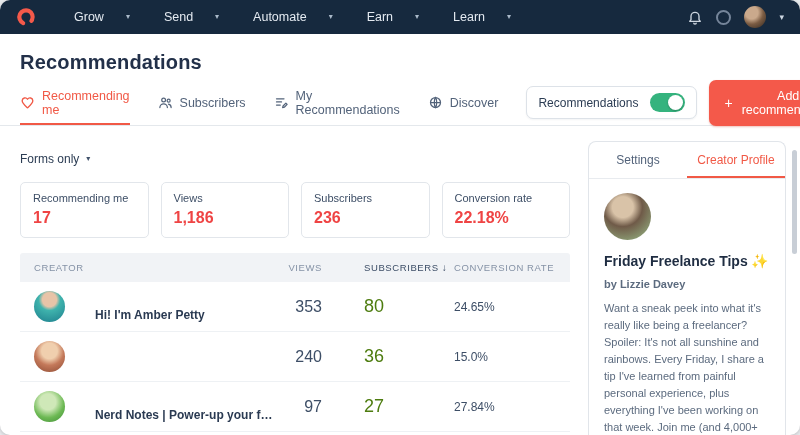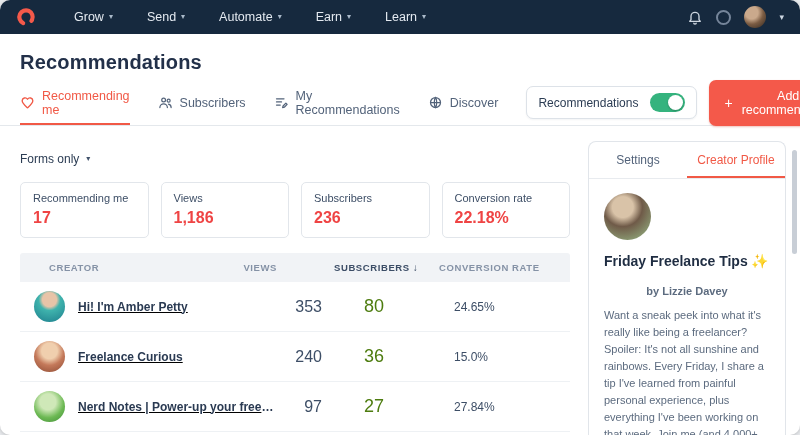--- a/index.html
+++ b/index.html
@@ -5,21 +5,21 @@
   * { margin:0; padding:0; box-sizing:border-box; }
   html,body { background:#e9ebee; }
   body { font-family:"Liberation Sans", sans-serif; }
   .app { width:800px; height:435px; background:#fff; overflow:hidden; position:relative;
          border-radius:10px; box-shadow:0 1px 4px rgba(0,0,0,.2); }
 
   
   .topnav { height:34px; background:#16293e; display:flex; align-items:center; padding:0 16px; }
   .logo { width:20px; height:20px; display:flex; align-items:center; cursor:pointer; }
   .nav-menu { display:flex; gap:34px; margin-left:38px; }
-  .nav-item { display:flex; align-items:center; gap:5px; color:#e4eaf1; font-size:12.5px; cursor:pointer; }
+  .nav-item { display:flex; align-items:center; gap:22px; color:#e4eaf1; font-size:12.5px; cursor:pointer; }
   .chev { font-size:8px; color:#aab9c9; line-height:1; }
   .nav-right { margin-left:auto; display:flex; align-items:center; gap:13px; }
   .help-ring { width:15px; height:15px; border-radius:50%; border:2.5px solid #75859a; cursor:pointer; }
   .nav-avatar { width:22px; height:22px; border-radius:50%; cursor:pointer;
     background: radial-gradient(circle at 35% 30%, #caa98c 0 30%, #7b5c43 55%, #2e2620 100%); }
   .nav-caret { color:#cdd7e2; font-size:9px; cursor:pointer; }
 
   
   .page-title { padding:17px 20px 6px; font-size:20px; font-weight:700; color:#223049; letter-spacing:.2px; }
 
@@ -50,52 +50,52 @@
             color:#2b3c53; cursor:pointer; }
   .filter .chev { color:#41526b; font-size:8px; }
 
   .stats { margin-top:15px; display:flex; gap:12px; }
   .stat { flex:1; border:1px solid #e2e6eb; border-radius:5px; background:#fff; padding:9px 12px 10px; }
   .stat-lbl { font-size:11px; color:#3d4e66; }
   .stat-val { font-size:16px; font-weight:700; color:#ef4444; margin-top:5px; }
 
   
   .table { margin-top:15px; }
-  .thead { display:flex; align-items:center; background:#f1f3f6; padding:9px 29px;
-           font-size:9.5px; font-weight:700; letter-spacing:.6px; color:#8592a6;
-           text-transform:uppercase; border-radius:3px 3px 0 0;gap:15px; }
+  .thead { display:flex; align-items:center; background:#f1f3f6; padding:9px 14px;
+           font-size:9.5px; font-weight:400; letter-spacing:.6px; color:#8592a6;
+           text-transform:uppercase; border-radius:3px 3px 0 0; }
   .col-creator { flex:1; }
   .col-views  { width:48px; text-align:right; cursor:pointer; }
   .col-subs   { width:80px; margin-left:42px; color:#3c4d66; display:flex; align-items:center; gap:3px; cursor:pointer; }
   .col-conv   { width:102px; margin-left:10px; cursor:pointer; }
   .sort-arrow { font-size:10px; }
   .trow { display:flex; align-items:center; padding:9px 14px; border-bottom:1px solid #eef1f4;
           background:#fff; cursor:pointer; }
-  .creator-cell { flex:1; display:flex; align-items:center; gap:13px; min-width:0;text-decoration:underline; }
+  .creator-cell { flex:1; display:flex; align-items:flex-end; gap:30px; min-width:0; }
   .row-avatar { width:31px; height:31px; border-radius:50%; flex-shrink:0; }
   .av1 { background: radial-gradient(circle at 50% 28%, #e8c4a8 0 26%, #3fb3ad 40%, #1d7d8c 100%); }
   .av2 { background: radial-gradient(circle at 50% 32%, #f0cfae 0 30%, #c4795a 55%, #8c4a33 100%); }
   .av3 { background: radial-gradient(circle at 45% 35%, #cfe8b8 0 30%, #6db954 60%, #3d8a35 100%); }
   .creator-name { font-size:12px; font-weight:600; color:#2a3a52; white-space:nowrap; overflow:hidden;
                   text-overflow:ellipsis; }
   .v-views { width:48px; text-align:right; font-size:16px; color:#3d4e66; }
   .v-subs  { width:80px; margin-left:42px; font-size:18px; color:#4d7c0f; }
   .v-conv  { width:102px; margin-left:10px; font-size:12px; color:#3d4e66; }
 
   
   .panel { width:198px; flex-shrink:0; margin-top:15px; background:#fff; border:1px solid #e1e5ea;
            border-bottom:none; border-radius:8px 8px 0 0; height:360px; }
   .panel-tabs { display:flex; border-bottom:1px solid #e8ebef; }
   .ptab { flex:1; text-align:center; padding:11px 4px; font-size:12px; color:#53637a; cursor:pointer; }
   .ptab.active { color:#f15946; box-shadow: inset 0 -2px 0 #f15946; }
   .panel-body { padding:14px 15px; }
   .p-avatar { width:47px; height:47px; border-radius:50%;
     background: radial-gradient(circle at 40% 30%, #d9c3a8 0 24%, #6f5a48 45%, #8a9a72 80%, #55624a 100%); }
   .p-title { font-size:14px; font-weight:700; color:#1f2d42; margin-top:13px; }
-  .p-by { font-size:11px; font-weight:600; color:#5c6b7f; margin-top:16px;text-align:center; }
+  .p-by { font-size:11px; font-weight:600; color:#5c6b7f; margin-top:9px; }
   .p-desc { font-size:11px; color:#5c6b7f; line-height:1.55; margin-top:10px; }
 
   .scrollbar { position:absolute; right:3px; top:150px; width:5px; height:104px; border-radius:3px;
                background:#c8ced6; cursor:pointer; }
 </style>
 </head>
 <body>
 
 <div class="app">
 
@@ -240,21 +240,20 @@
             <span class="creator-name">Hi! I'm Amber Petty</span>
           </div>
           <div class="v-views">353</div>
           <div class="v-subs">80</div>
           <div class="v-conv">24.65%</div>
         </div>
 
         <div class="trow">
           <div class="creator-cell">
             <span class="row-avatar av2"></span>
-            <span class="creator-name">Freelance Curious</span>
           </div>
           <div class="v-views">240</div>
           <div class="v-subs">36</div>
           <div class="v-conv">15.0%</div>
         </div>
 
         <div class="trow">
           <div class="creator-cell">
             <span class="row-avatar av3"></span>
             <span class="creator-name">Nerd Notes | Power-up your freelancing</span>

